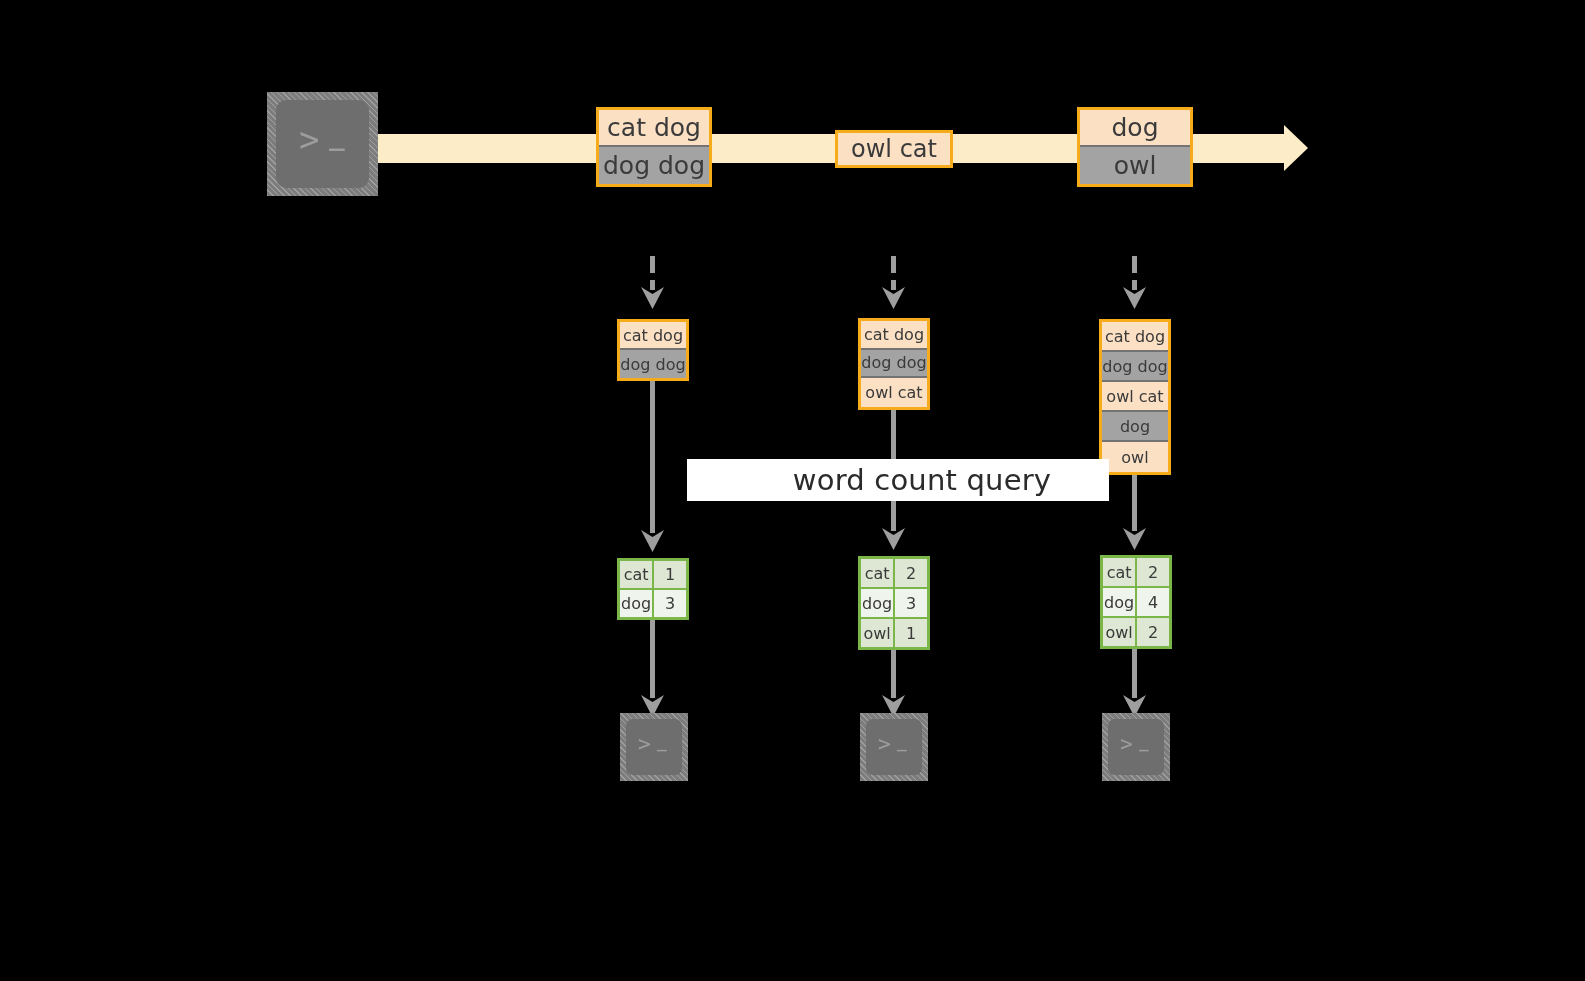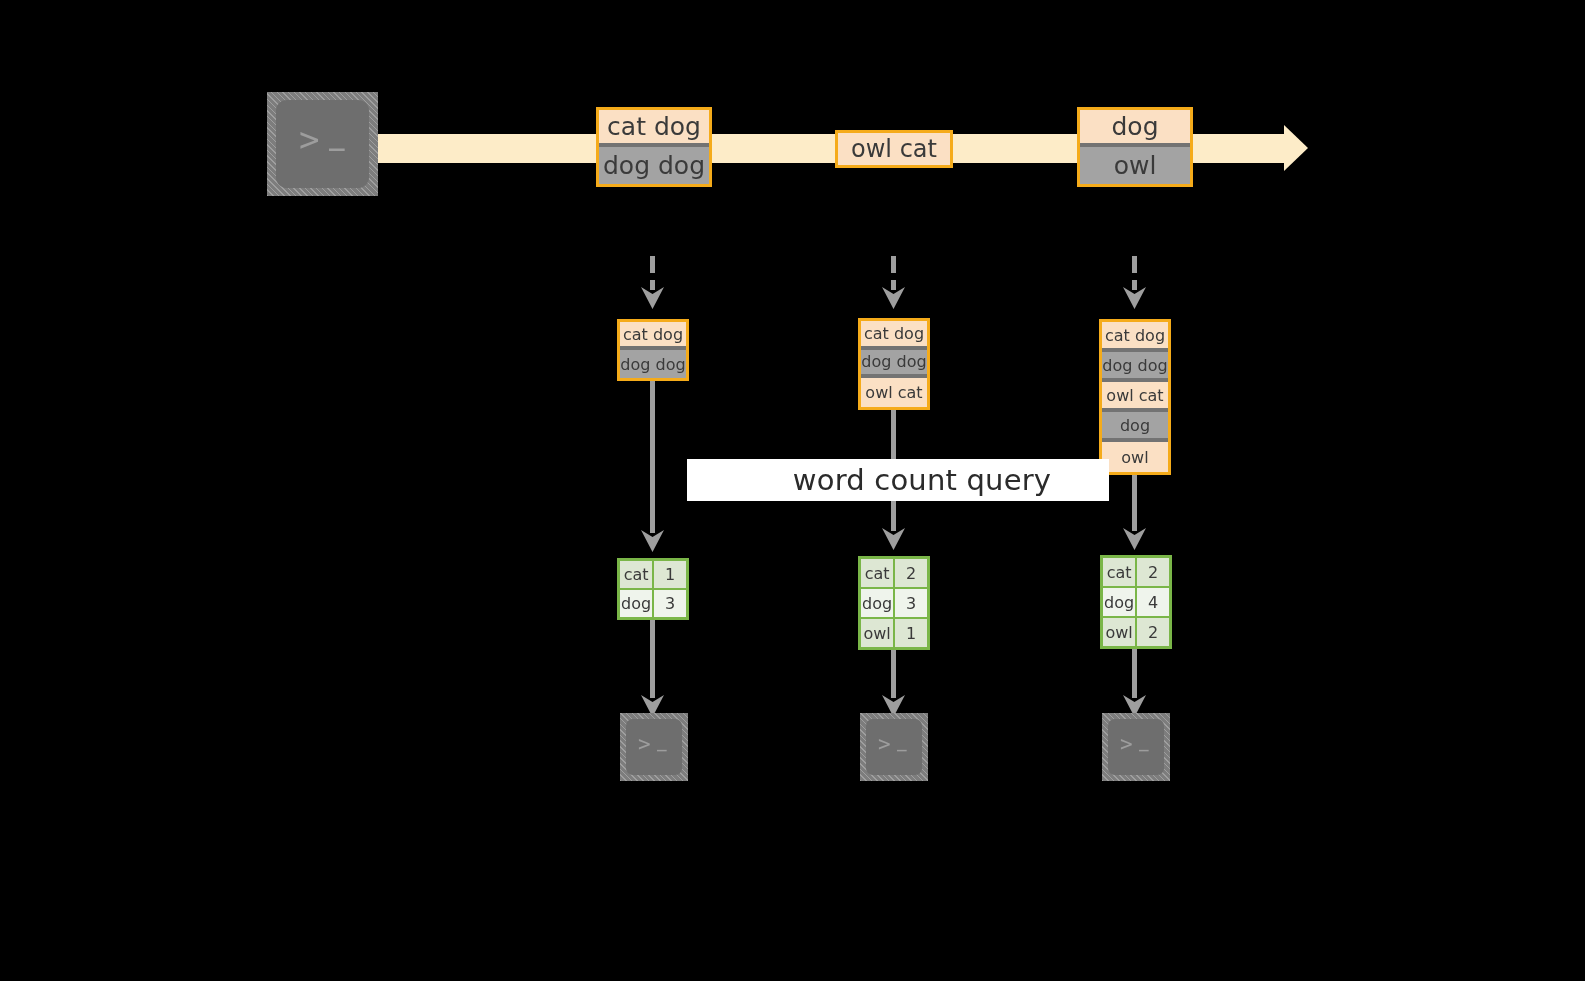--- a/index.html
+++ b/index.html
@@ -66,21 +66,21 @@
     box-sizing: border-box;
     background: #fdf2e4;
   }
   .orow {
     box-sizing: border-box;
     display: flex;
     align-items: center;
     justify-content: center;
     color: #3a3a3a;
     white-space: nowrap;
-    border-bottom: 4px solid #737373;
+    border-bottom: 2px solid #737373;
   }
   .orow:last-child { border-bottom: none; }
   .orow.dark  { background: #fbe0c4; }
   .orow.light { background: #a3a3a3; }
 
   
   .gtable {
     position: absolute;
     border: 3px solid #7ab648;
     box-sizing: border-box;

